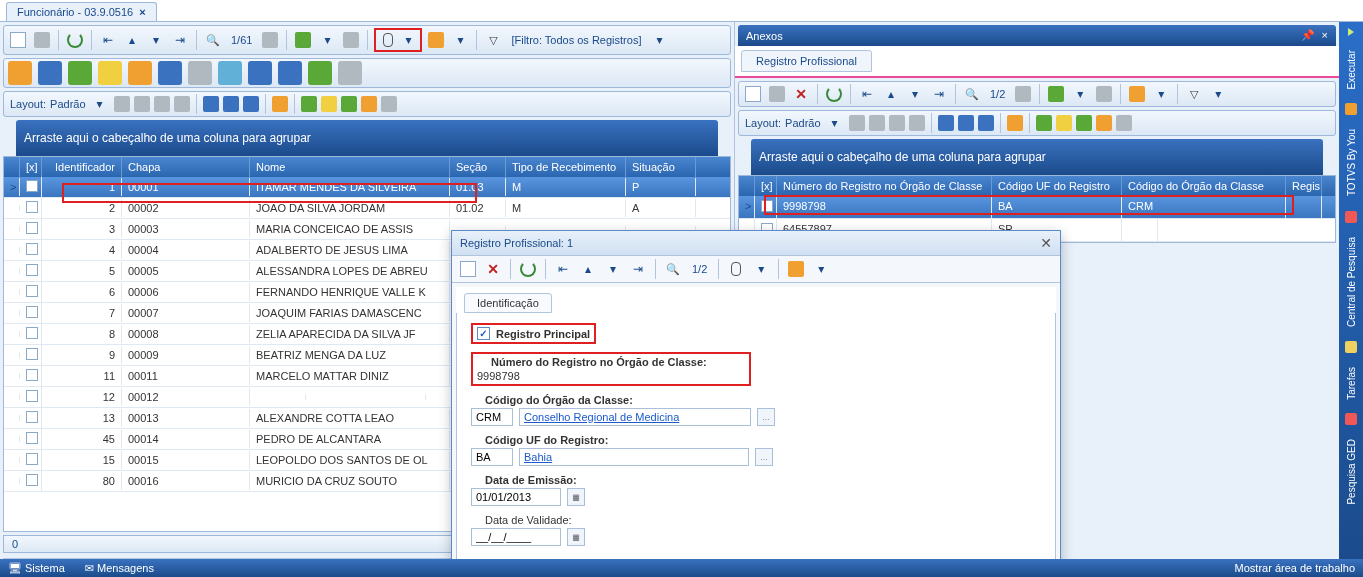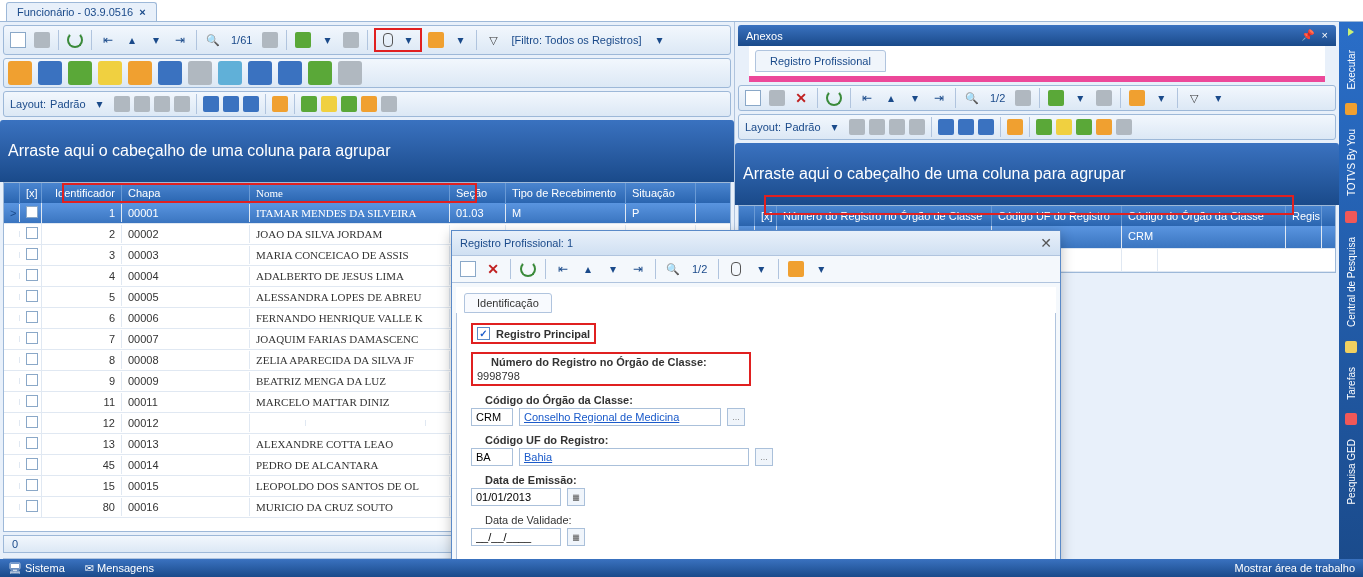--- a/index.html
+++ b/index.html
@@ -23,51 +23,51 @@
 .tb-btn { width: 20px; height: 20px; display: flex; align-items: center; justify-content: center; cursor: pointer; border-radius: 2px; }
 .tb-text { color: #1a4a8a; padding: 0 4px; }
 .highlight-box { border: 2px solid #e02020; padding: 0 2px; display: inline-flex; align-items: center; }
 
 .toolbar-lg { border: 1px solid #9db8d8; background: linear-gradient(#f2f7fd, #dce8f5); padding: 2px 4px; margin: 0 3px 3px 3px; border-radius: 3px; display: flex; align-items: center; gap: 6px; }
 .lg-ic { width: 24px; height: 24px; border-radius: 3px; }
 
 .layout-bar { background: linear-gradient(#f2f7fd, #dce8f5); border: 1px solid #9db8d8; margin: 0 3px 3px 3px; padding: 2px 6px; display: flex; align-items: center; gap: 4px; border-radius: 3px; }
 .layout-bar .lbl { color: #1a4a8a; }
 
-.group-by { background: linear-gradient(#3a72c0, #1a4a8a); color: #fff; padding: 22px 8px; margin: 0 0; border-radius: 3px 3px 0 0; font-size: 16px; }
+.group-by { background: linear-gradient(#3a72c0, #1a4a8a); color: #fff; padding: 11px 8px; margin: 0 16px; border-radius: 3px 3px 0 0; font-size: 12px; }
 
 .grid { margin: 0 3px; background: #fff; flex: 1; overflow: auto; border: 1px solid #9db8d8; }
 .grid-head { display: flex; background: linear-gradient(#4a85d0, #2a65b0); color: #fff; position: sticky; top: 0; }
 .grid-head .cell { padding: 4px 6px; border-right: 1px solid #6a9ad5; }
 .grid-row { display: flex; border-bottom: 1px solid #e0e8f2; align-items: center; }
 .grid-row .cell { padding: 3px 6px; border-right: 1px solid #e0e8f2; white-space: nowrap; overflow: hidden; }
 .grid-row.sel { background: linear-gradient(#5a95e0, #3a75c0); color: #fff; }
 .expand { width: 16px; text-align: center; color: #1a4a8a; }
 .chk { width: 22px; text-align: center; }
 .chkbox { width: 12px; height: 12px; border: 1px solid #8aa8c8; background: #fff; display: inline-block; }
 
 .c-id { width: 80px; text-align: right; }
 .c-chapa { width: 128px; }
-.c-nome { width: 200px; font-family: Liberation Serif, serif; }
+.c-nome { width: 200px; }
 .c-secao { width: 56px; }
 .c-tipo { width: 120px; }
 .c-sit { width: 70px; }
 
 .hl-row { position: absolute; border: 2px solid #e02020; pointer-events: none; }
 
 .pager { background: linear-gradient(#f2f7fd, #dce8f5); border: 1px solid #9db8d8; margin: 3px; padding: 2px 8px; color: #1a4a8a; }
 
 .status-bar { position: absolute; bottom: 0; left: 0; right: 0; height: 18px; background: linear-gradient(#3a72c0, #1a4a8a); color: #fff; display: flex; align-items: center; padding: 0 8px; gap: 20px; font-size: 11px; }
 .status-bar .right { margin-left: auto; }
 
 
 .panel-title { background: linear-gradient(#3a72c0, #1a4a8a); color: #fff; padding: 4px 8px; margin: 3px 3px 0 3px; border-radius: 3px 3px 0 0; display: flex; align-items: center; }
 .panel-title .btns { margin-left: auto; display: flex; gap: 6px; }
 
-.tab-strip { display: flex; gap: 6px; padding: 4px 6px; background: #fff; margin: 0 14px; border-bottom: 6px solid #ec4899; }
+.tab-strip { display: flex; gap: 6px; padding: 4px 6px; background: #fff; margin: 0 0; border-bottom: 2px solid #ec4899; }
 .tab-strip .tab { padding: 4px 14px; border: 1px solid #b0c4de; background: #f0f5fb; border-radius: 3px 3px 0 0; color: #1a4a8a; }
 
 .r-grid { margin: 0 3px; background: #fff; border: 1px solid #9db8d8; }
 .r-head { display: flex; background: linear-gradient(#4a85d0, #2a65b0); color: #fff; }
 .r-head .cell, .r-row .cell { padding: 4px 6px; border-right: 1px solid #6a9ad5; }
 .r-row { display: flex; border-bottom: 1px solid #e0e8f2; background: #fff; }
 .r-row .cell { border-right: 1px solid #e0e8f2; }
 .r-row.sel { background: linear-gradient(#5a95e0, #3a75c0); color: #fff; }
 .rc1 { width: 215px; } .rc2 { width: 130px; } .rc3 { width: 164px; } .rc4 { width: 36px; }
 
@@ -543,21 +543,21 @@
 
     <div class="red-frame-w" style="width:280px">
       <div class="field-label">Número do Registro no Órgão de Classe:</div>
       <div>9998798</div>
     </div>
 
     <div class="field-block">
       <div class="field-label">Código do Órgão da Classe:</div>
       <div class="field-row">
         <input class="field-input" style="width: 42px;" value="CRM">
-        <span class="link field-input" style="width:202px;border-color:#aac0da">Conselho Regional de Medicina</span>
+        <span class="link field-input" style="width:232px;border-color:#aac0da">Conselho Regional de Medicina</span>
         <span class="lookup-btn">…</span>
       </div>
     </div>
 
     <div class="field-block">
       <div class="field-label">Código UF do Registro:</div>
       <div class="field-row">
         <input class="field-input" style="width: 42px;" value="BA">
         <span class="link field-input" style="width:230px">Bahia</span>
         <span class="lookup-btn">…</span>

